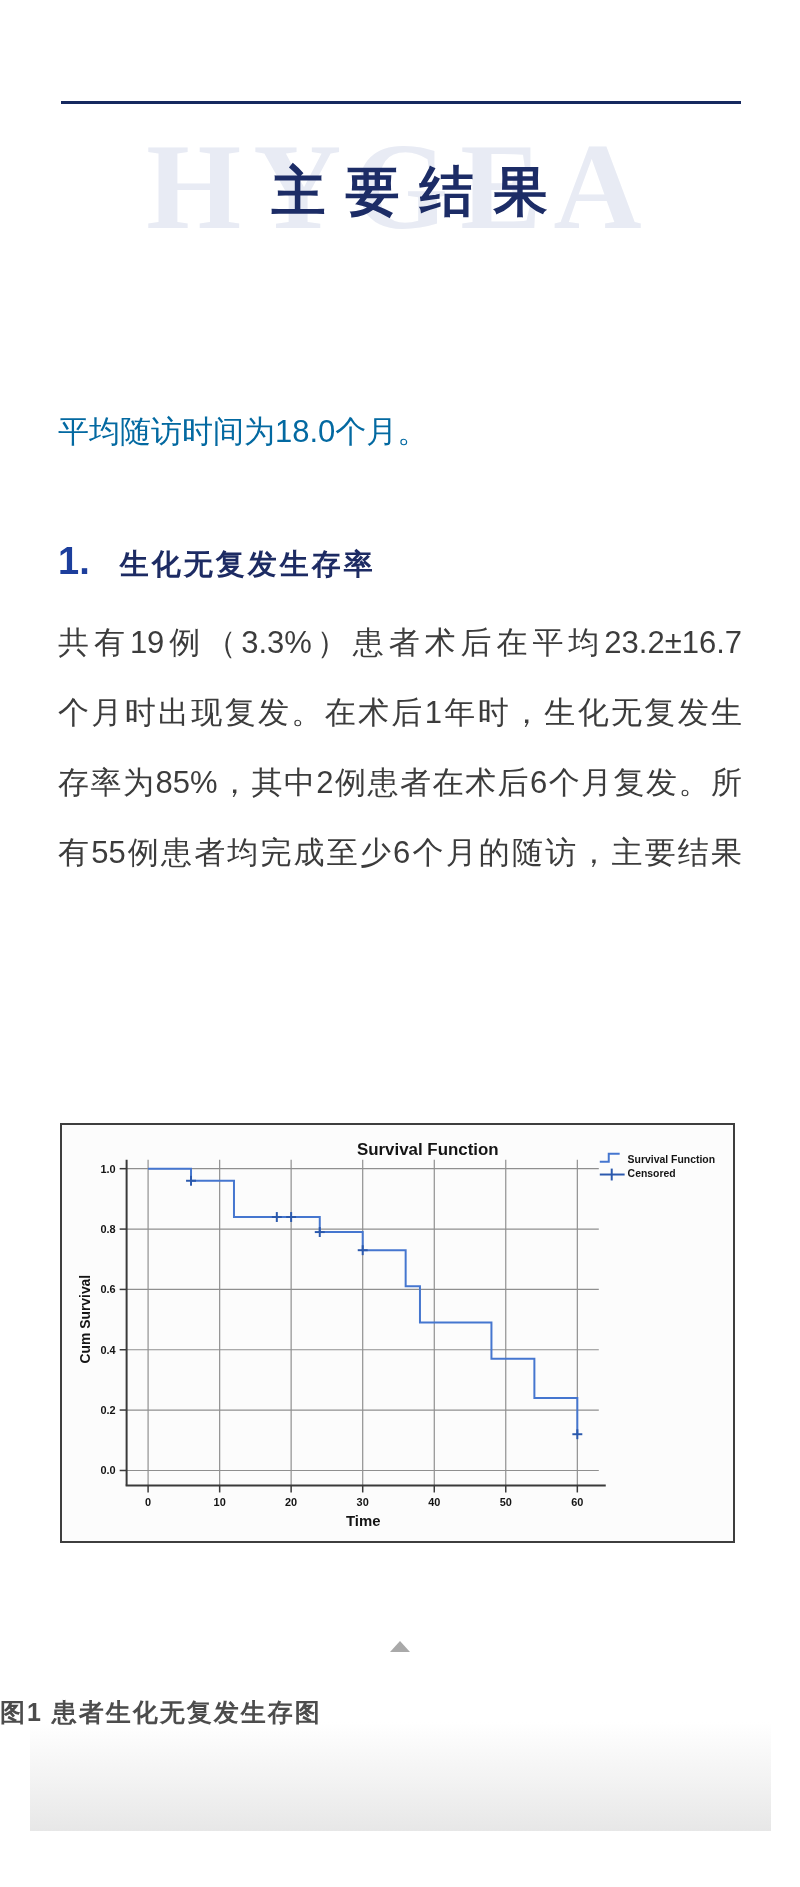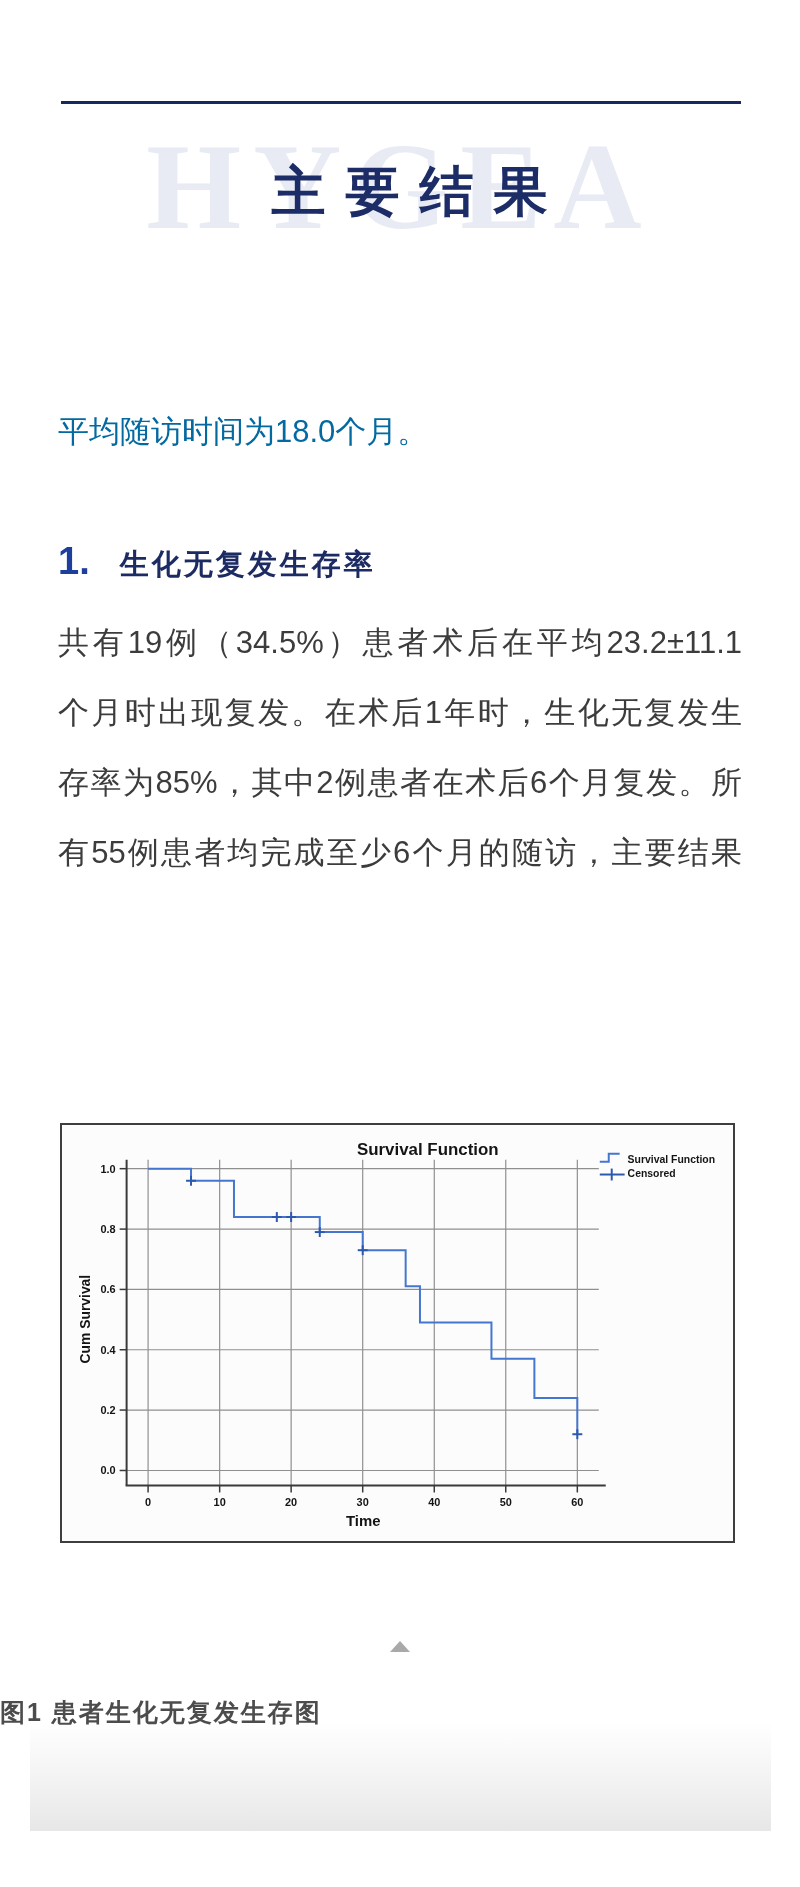--- a/index.html
+++ b/index.html
@@ -45,21 +45,21 @@
   <div class="main-title">主要结果</div>
 
   <div class="intro">平均随访时间为18.0个月。</div>
 
   <div class="section-heading">
     <span class="section-number">1.</span>
     <span class="section-title">生化无复发生存率</span>
   </div>
 
   <div class="body-para">
-    <div class="pline">共有19例（34.5%）患者术后在平均23.2±11.1</div>
+    <div class="pline">共有19例（3.3%）患者术后在平均23.2±16.7</div>
     <div class="pline">个月时出现复发。在术后1年时，生化无复发生</div>
     <div class="pline">存率为85%，其中2例患者在术后6个月复发。所</div>
     <div class="pline">有55例患者均完成至少6个月的随访，主要结果</div>
   </div>
 
   <div class="figure-box">
     <svg id="km-chart" viewBox="0 0 675 420" preserveAspectRatio="none">
         <rect x="0" y="0" width="675" height="420" fill="#fcfcfc"></rect>
         <line x1="86.6" y1="35" x2="86.6" y2="364" stroke="#8f8f8f" stroke-width="1.2"></line>
         <line x1="158.6" y1="35" x2="158.6" y2="364" stroke="#8f8f8f" stroke-width="1.2"></line>

